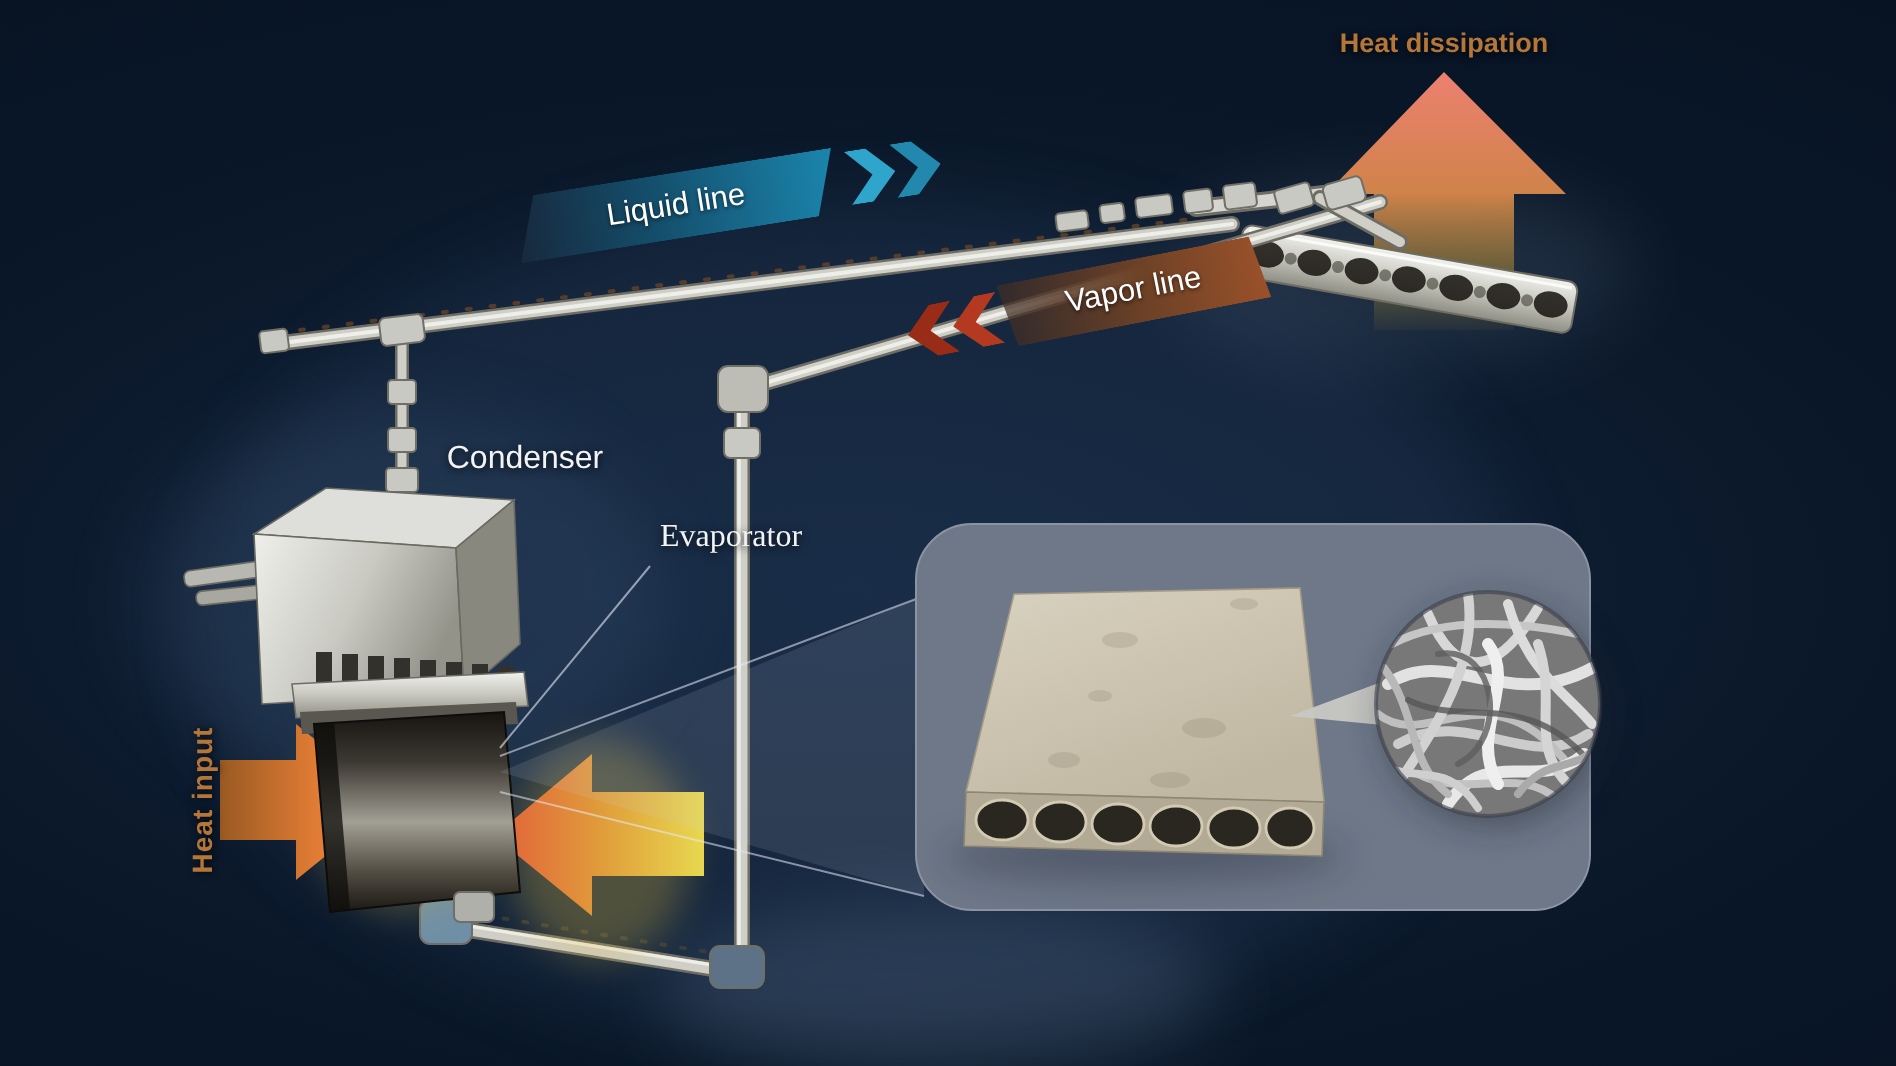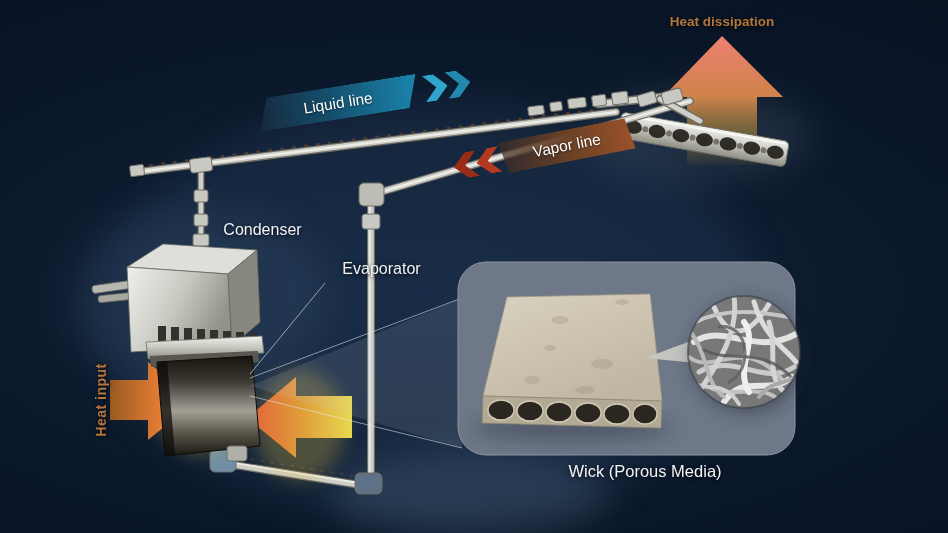--- a/index.html
+++ b/index.html
@@ -308,19 +308,18 @@
   <div class="body">
     <span>Vapor line</span>
   </div>
 </div>
 
 <div class="lbl heat-lbl" style="left:657px;top:14px;width:130px;">Heat dissipation</div>
 
 
 <div class="lbl" style="left:215px;top:221px;width:95px;">Condenser</div>
 
-<div class="lbl" style="left:334px;top:260px;width:95px;">Evaporator</div>
+<div class="lbl" style="left:318px;top:260px;width:95px;font-family:Liberation Serif, serif;">Evaporator</div>
 
 <div class="lbl heat-lbl vert" style="left:57px;top:390px;width:92px;height:20px;">Heat input</div>
 
-<div class="lbl" style="left:560px;top:462px;width:170px;font-size:16.5px;">Wick (Porous Media)</div>
 
 </div>
 
 </body></html>

